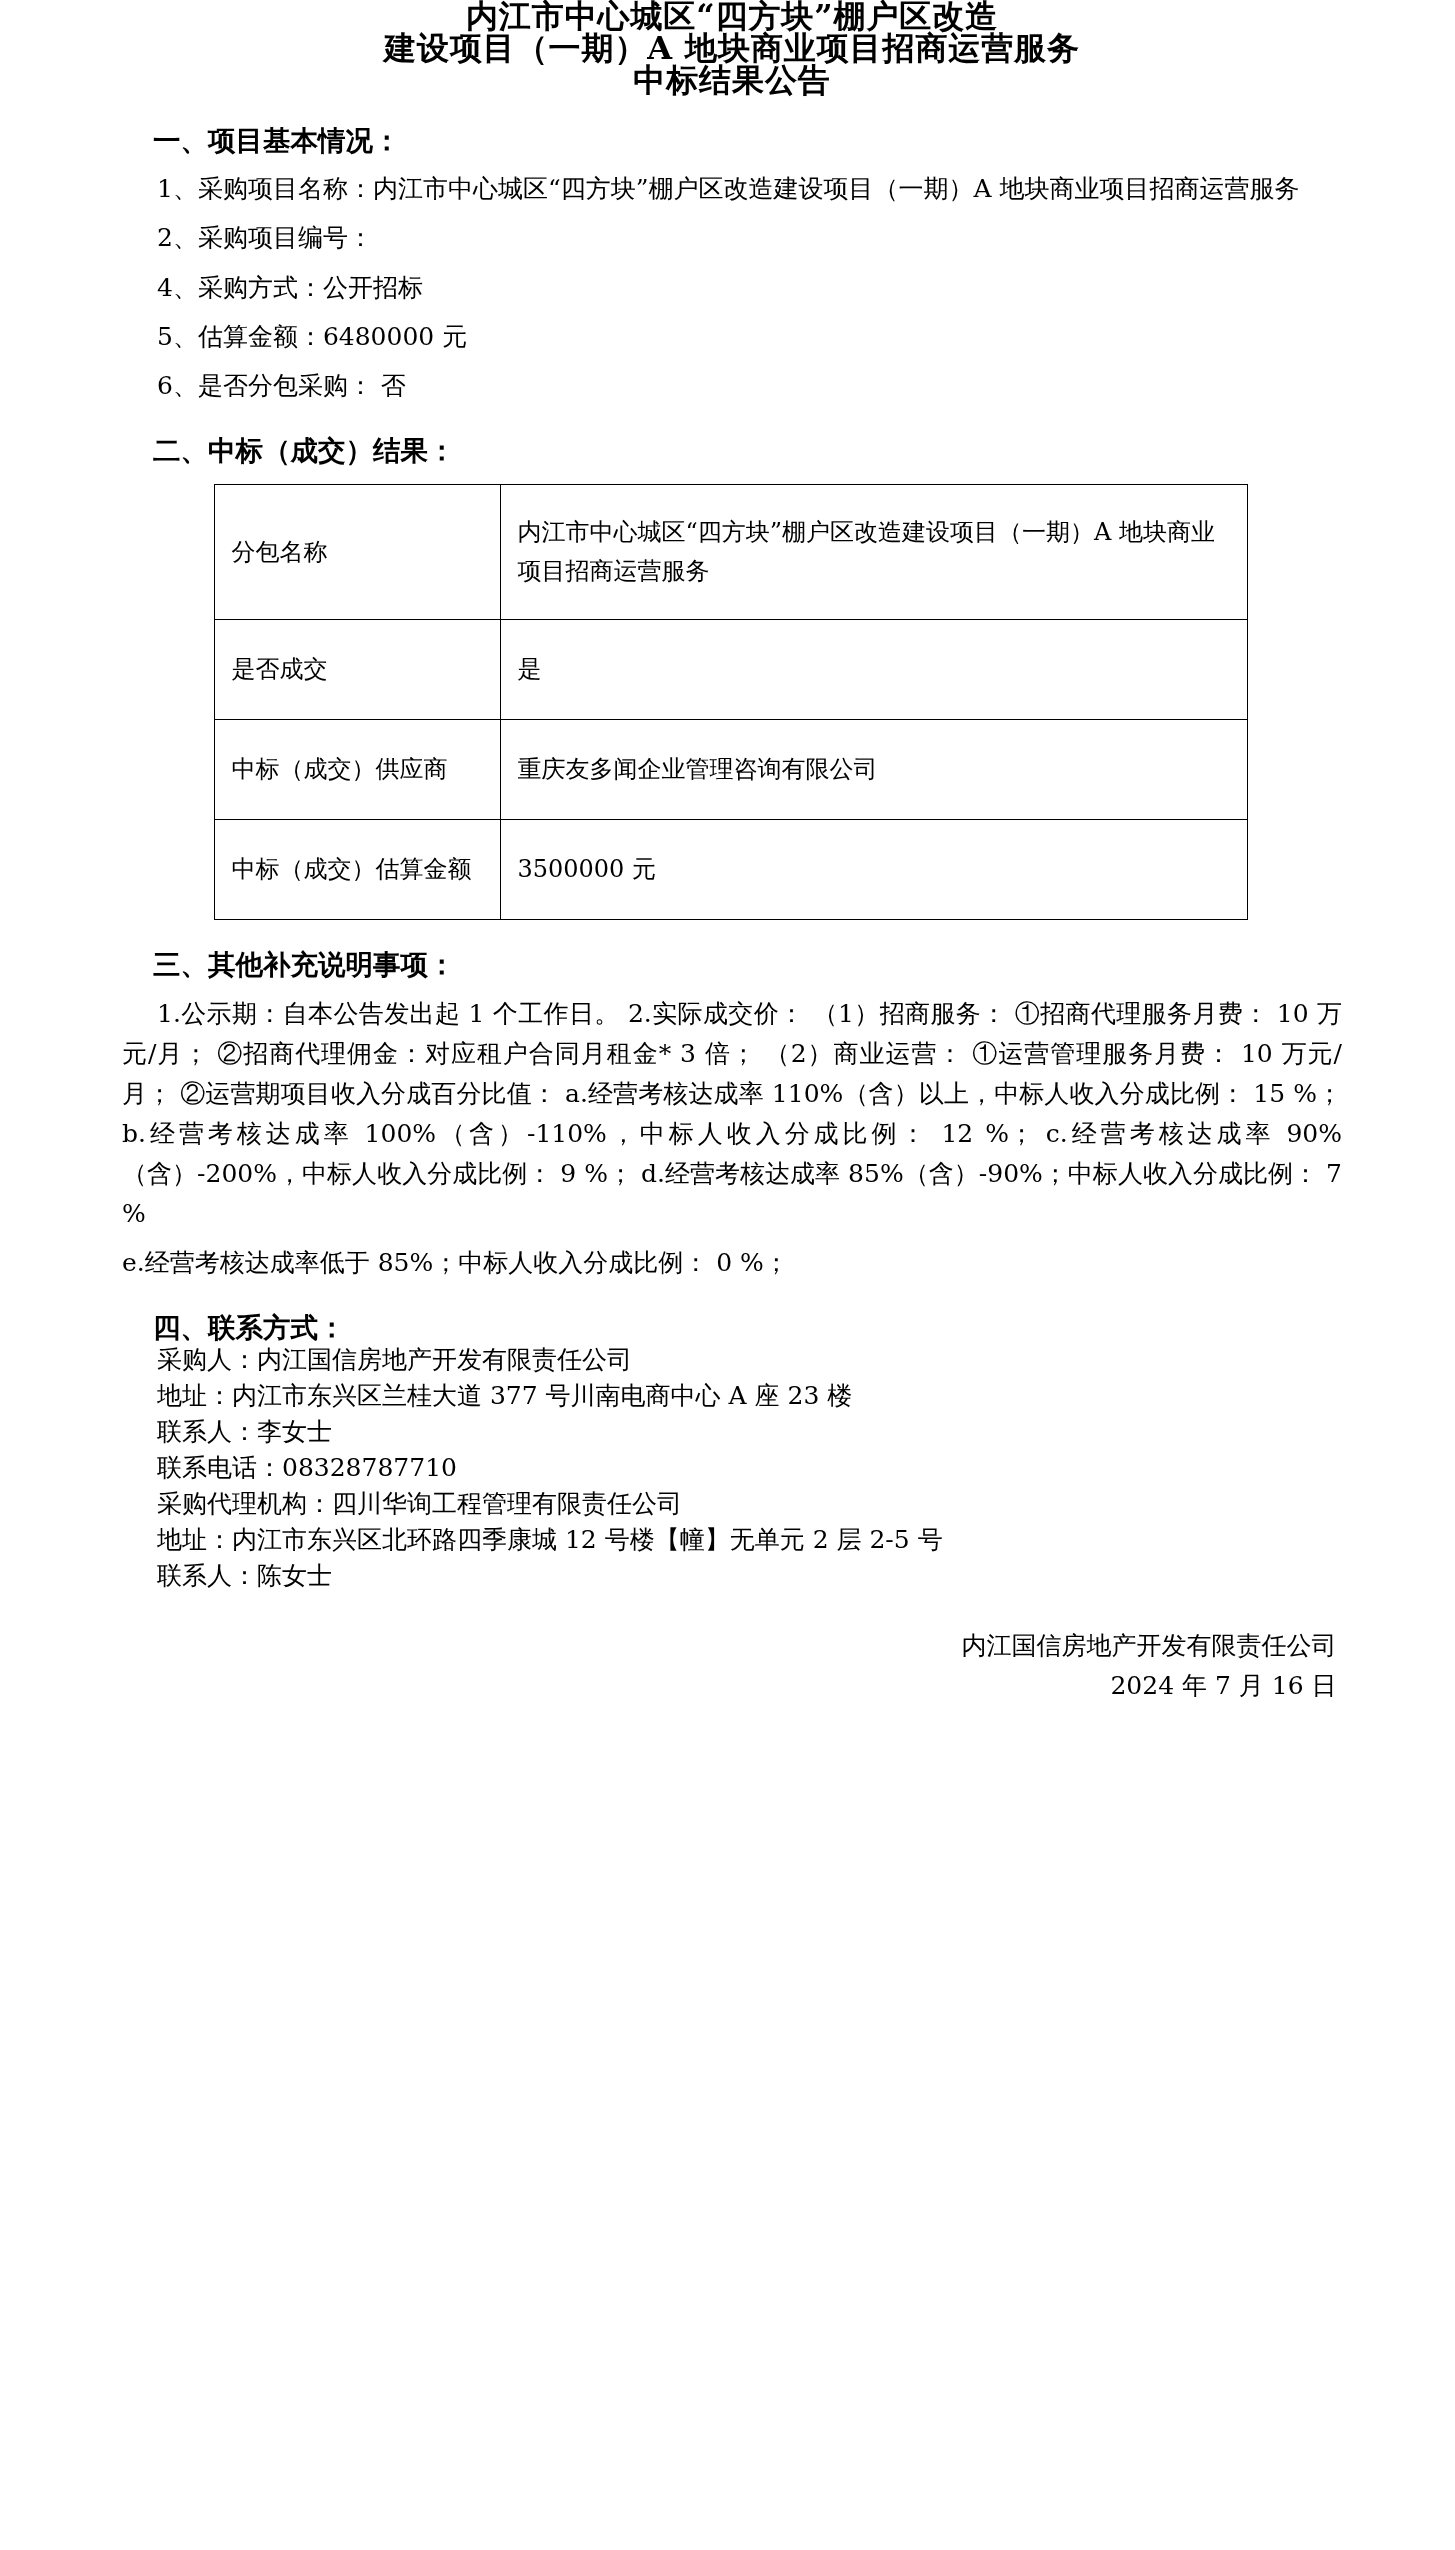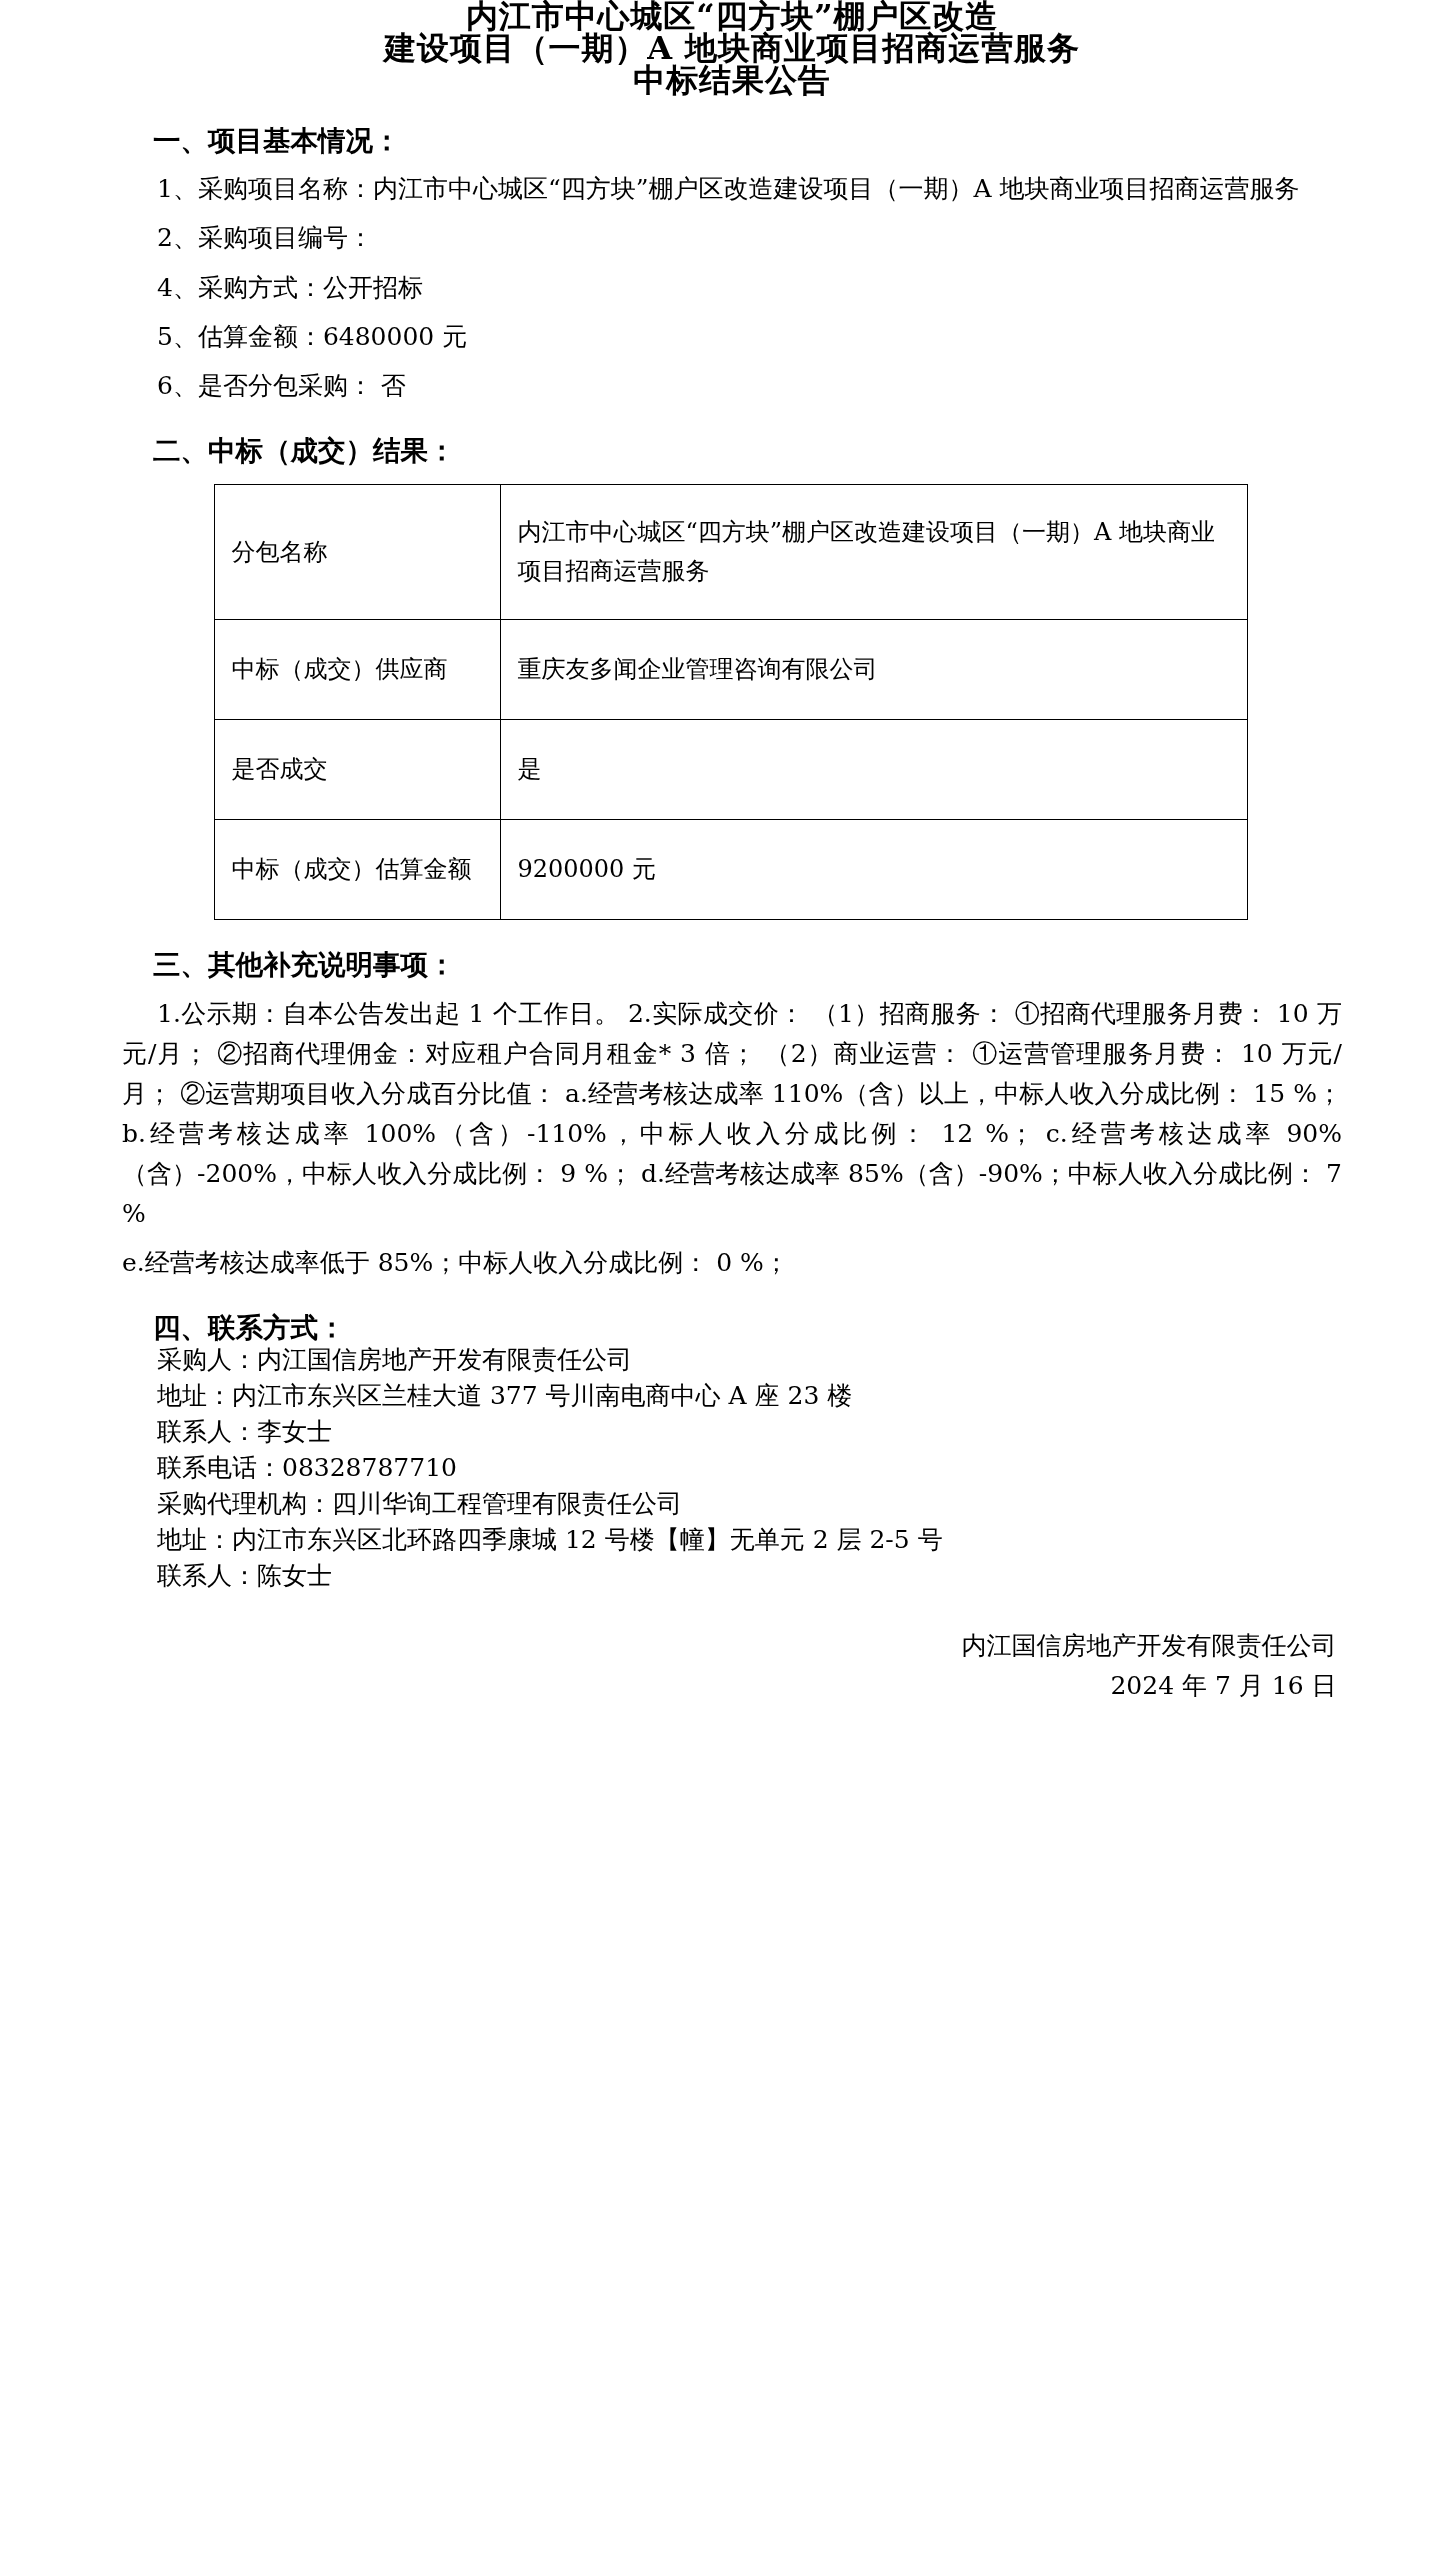--- a/index.html
+++ b/index.html
@@ -127,30 +127,30 @@
 
     <div class="section-head">二、中标（成交）结果：</div>
 
     <table class="result-table">
       <tbody>
         <tr class="row-tall">
           <td class="label-cell">分包名称</td>
           <td>内江市中心城区“四方块”棚户区改造建设项目（一期）A 地块商业项目招商运营服务</td>
         </tr>
         <tr class="row-mid">
+          <td class="label-cell">是否成交</td>
+          <td>是</td>
+        </tr>
+        <tr class="row-mid">
           <td class="label-cell">中标（成交）供应商</td>
           <td>重庆友多闻企业管理咨询有限公司</td>
         </tr>
         <tr class="row-mid">
-          <td class="label-cell">是否成交</td>
-          <td>是</td>
-        </tr>
-        <tr class="row-mid">
           <td class="label-cell">中标（成交）估算金额</td>
-          <td>9200000 元</td>
+          <td>3500000 元</td>
         </tr>
       </tbody>
     </table>
 
     <div class="section-head">三、其他补充说明事项：</div>
     <div class="para">1.公示期：自本公告发出起 1 个工作日。 2.实际成交价： （1）招商服务： ①招商代理服务月费： 10 万元/月； ②招商代理佣金：对应租户合同月租金* 3 倍； （2）商业运营： ①运营管理服务月费： 10 万元/月； ②运营期项目收入分成百分比值： a.经营考核达成率 110%（含）以上，中标人收入分成比例： 15 %； b.经营考核达成率 100%（含）-110%，中标人收入分成比例： 12 %； c.经营考核达成率 90%（含）-200%，中标人收入分成比例： 9 %； d.经营考核达成率 85%（含）-90%；中标人收入分成比例： 7 %</div>
     <div class="para noindent tight">e.经营考核达成率低于 85%；中标人收入分成比例： 0 %；</div>
 
     <div class="section-head">四、联系方式：</div>
     <div class="contact-line">采购人：内江国信房地产开发有限责任公司</div>

